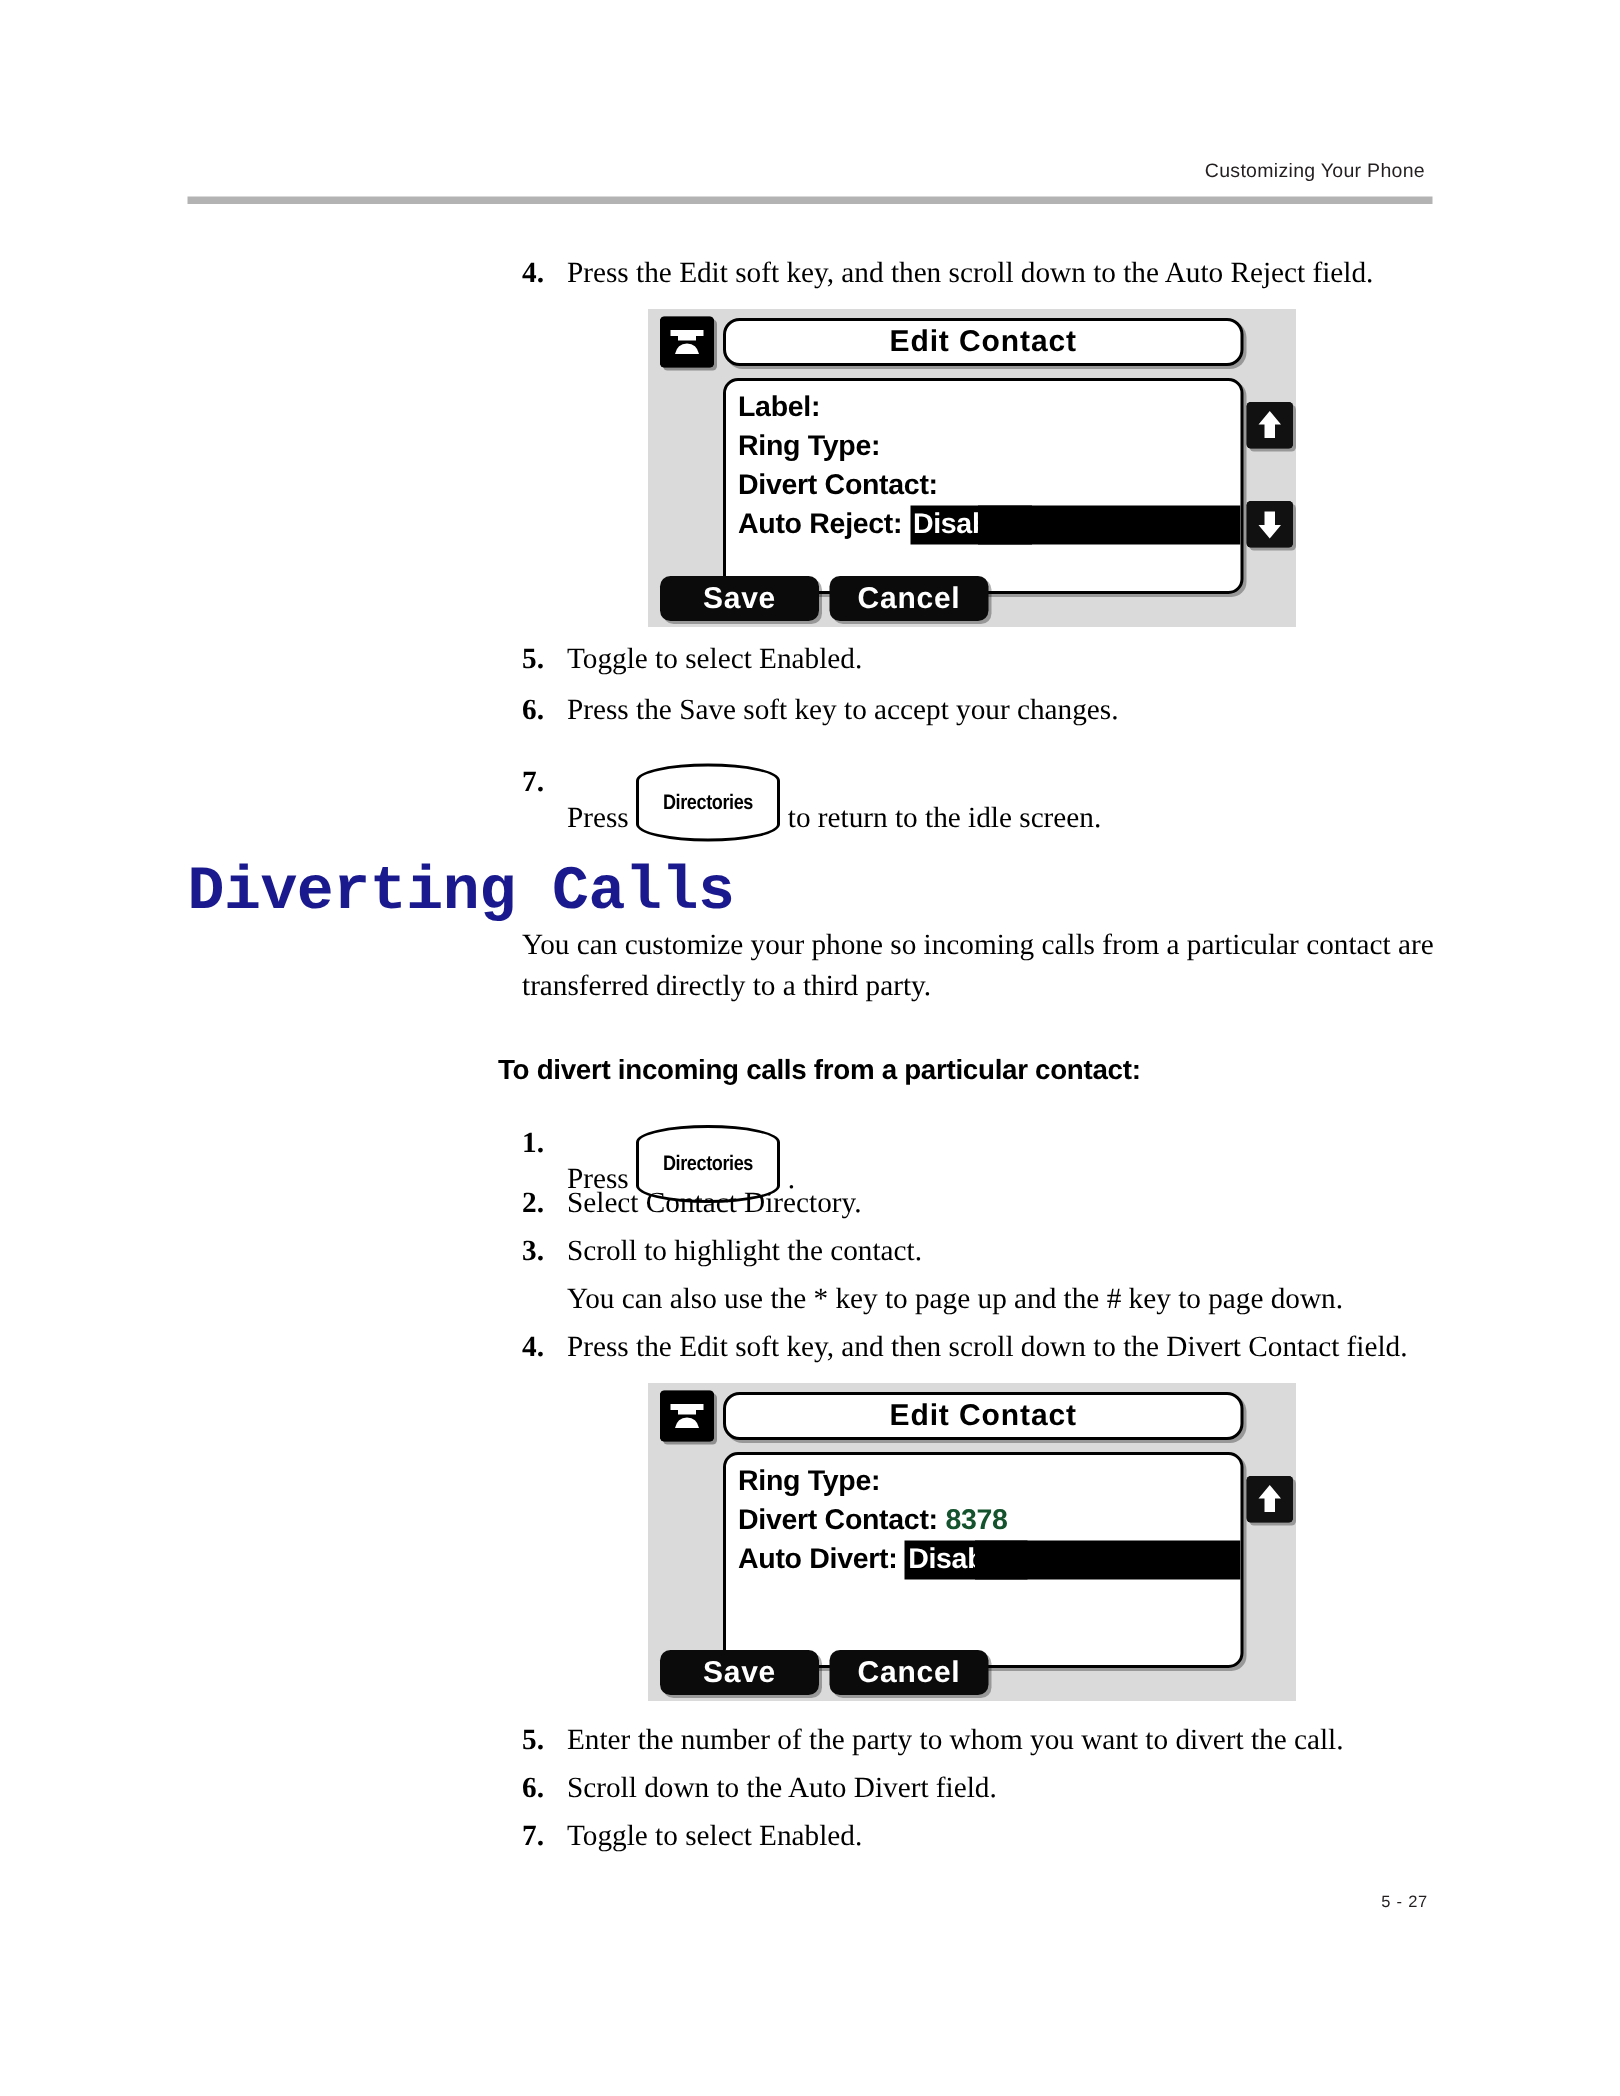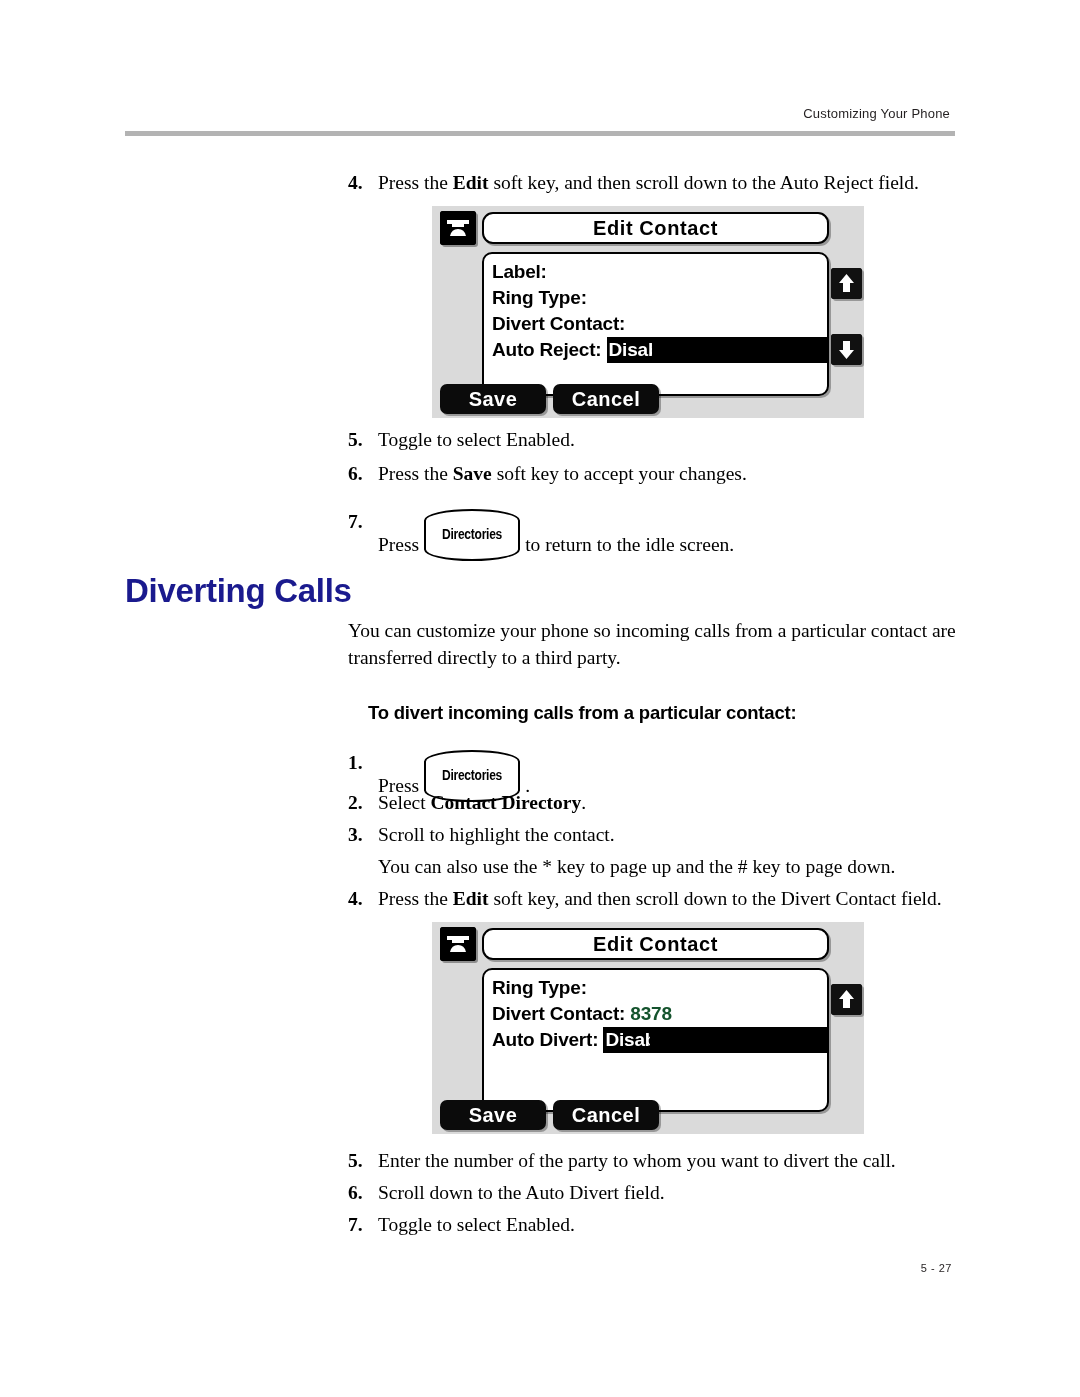--- a/index.html
+++ b/index.html
@@ -48,45 +48,45 @@
     left: 0;
     top: 0;
     width: 30px;
     font-weight: bold;
     font-size: 19.5px;
   }
   .step .txt {
     display: block;
     margin-left: 30px;
   }
-  .step b { font-weight: bold; }
+  .step b { font-weight: normal; }
 
   .para {
     position: absolute;
     left: 348px;
     width: 615px;
     font-size: 19.5px;
     line-height: 1.38;
   }
 
   
   .section-title {
     position: absolute;
     left: 125px;
-    font-family: Liberation Sans, sans-serif;
-    font-weight: bold;
-    font-size: 33px;
+    font-family: Liberation Mono, monospace;
+    font-weight: bold;
+    font-size: 41px;
     color: #1a1a8e;
     letter-spacing: -0.3px;
   }
 
   
   .sub-head {
     position: absolute;
-    left: 368px;
+    left: 332px;
     font-family: "Liberation Sans", sans-serif;
     font-weight: bold;
     font-size: 18.5px;
     color: #000;
     letter-spacing: -0.2px;
   }
 
   
   .hardkey {
     display: inline-block;

